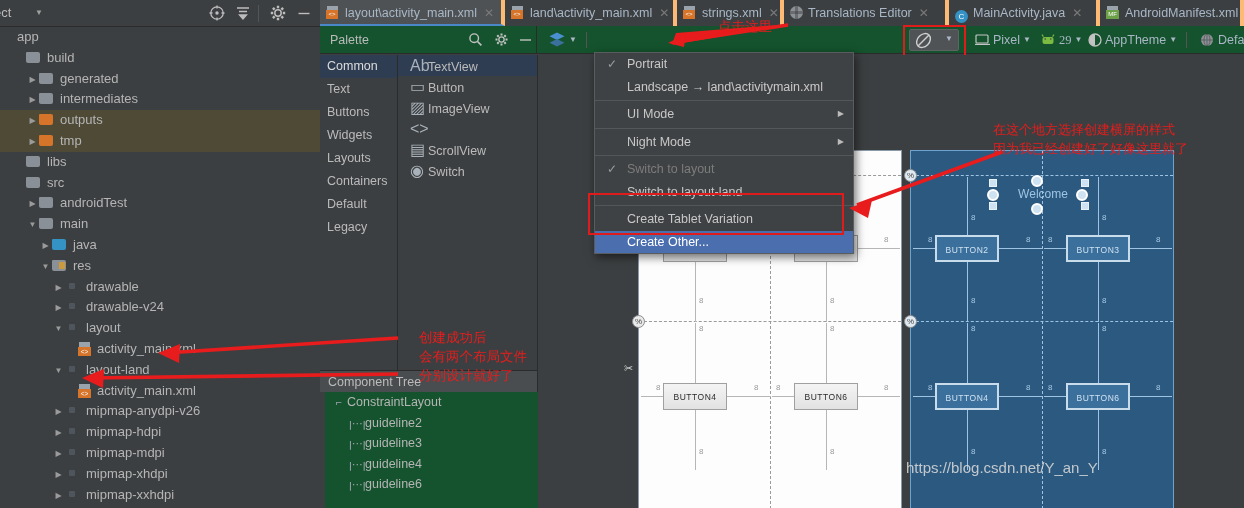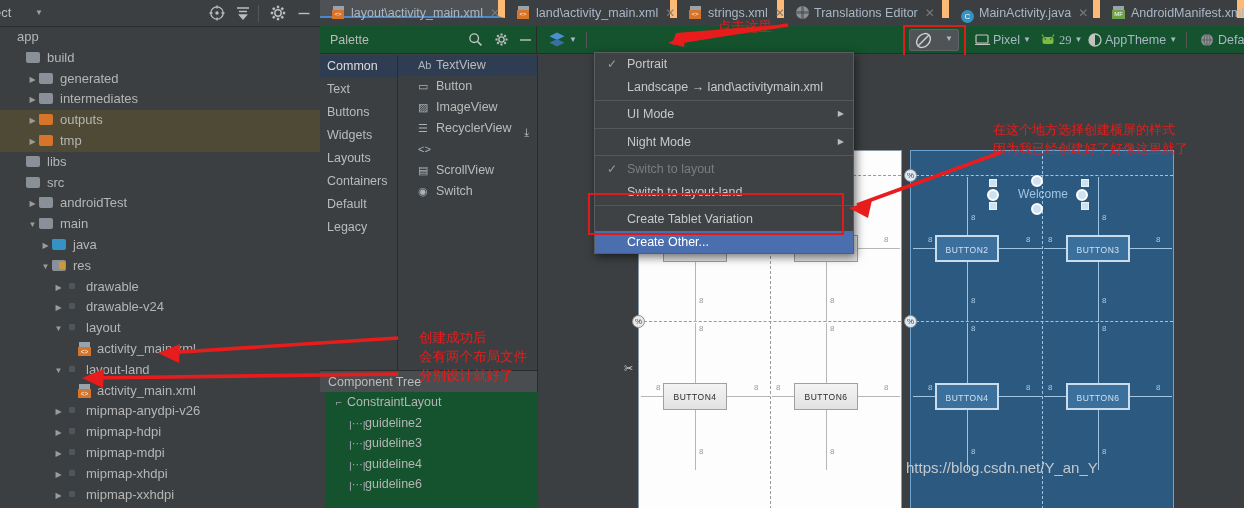--- a/index.html
+++ b/index.html
@@ -51,23 +51,23 @@
     display:inline-block; width:15px; height:14px; vertical-align:-3px; margin-right:4px;
     position:relative;
   }
   .xicon::before{ content:''; position:absolute; left:1px; top:0; width:11px; height:8px; background:#9aa3ab; }
   .xicon::after{ content:'<>'; position:absolute; left:0px; top:5px; width:13px; height:9px;
     background:#d6742a; color:#fff; font-size:6.5px; line-height:9px; text-align:center; }
 
   
   #tabbar{ left:320px; top:0; width:924px; height:26px; background:#3c3f41; }
   .tab{
-    position:absolute; top:0; height:18px; line-height:26px; font-size:12.5px;
-    color:#a9b7c6; padding:0 12px; white-space:nowrap; cursor:pointer;
-    border-right:7px solid #fdba74;
+    position:absolute; top:0; height:26px; line-height:26px; font-size:12.5px;
+    color:#a9b7c6; padding:0 6px; white-space:nowrap; cursor:pointer;
+    border-right:4px solid #fdba74;
   }
   .tab.active{ background:#4e5254; border-bottom:2px solid #4a88c7; }
   .tabico{ display:inline-block; width:14px; height:13px; vertical-align:-2px; margin-right:5px; position:relative; }
   .tabico.xml::before{ content:''; position:absolute; left:1px; top:0; width:11px; height:7px; background:#9aa3ab; }
   .tabico.xml::after{ content:'<>'; position:absolute; left:0; top:4px; width:12px; height:9px;
     background:#d6742a; color:#fff; font-size:6px; line-height:9px; text-align:center; }
   .tabico.mf::before{ content:''; position:absolute; left:1px; top:0; width:11px; height:7px; background:#9aa3ab; }
   .tabico.mf::after{ content:'MF'; position:absolute; left:0; top:4px; width:13px; height:9px;
     background:#6ca14a; color:#fff; font-size:6px; line-height:9px; text-align:center; }
   .tabico.globe{ border-radius:50%; background:#8c9196; width:13px; height:13px; overflow:hidden; }
@@ -103,21 +103,21 @@
   }
 
   
   #palette{ left:320px; top:55px; width:217px; height:330px; background:#3c3f41; }
   #pal-cats{ position:absolute; left:0; top:0; width:78px; height:330px; border-right:1px solid #2b2b2b;}
   .pcat{ height:23px; line-height:23px; padding-left:7px; font-size:12.5px; color:#bbb; cursor:pointer; }
   .pcat.sel{ background:#2f3d52; color:#dcdcdc; }
   #pal-items{ position:absolute; left:78px; top:0; width:139px; height:330px; }
   .pitem{ position:relative; height:21px; line-height:21px; padding-left:12px; font-size:12.5px; color:#bbb; cursor:pointer; white-space:nowrap;}
   .pitem.sel{ background:#2f3d52; }
-  .pi-ico{ display:inline-block; width:18px; font-size:11px; color:#a9b2ba; vertical-align:0px;margin-left:8px;}
+  .pi-ico{ display:inline-block; width:18px; font-size:16px; color:#a9b2ba; vertical-align:0px;}
   .dl{ position:absolute; right:8px; top:4px; color:#c6c6c6; font-size:11px;}
 
   #pal-eye{ position:absolute; left:545px; top:60px; font-size:12px; color:#c3c3c3; cursor:pointer; }
 
   
   #cthdr{ left:320px; top:370px; width:217px; height:22px; background:#4a4d4f; border-top:1px solid #2b2b2b;}
   #ct-title{ position:absolute; left:8px; top:4px; font-size:12.5px; color:#bbb;}
   #cttree{ left:325px; top:392px; width:217px; height:117px; background:#14532d; overflow:hidden;}
   .ctrow{ height:20.5px; line-height:20.5px; font-size:12.5px; color:#b5b5b5; white-space:nowrap; cursor:pointer;}
   .ct-ico{ display:inline-block; width:16px; text-align:center; color:#9aa3ab; font-size:11px;}
@@ -344,21 +344,20 @@
       <div class="pcat"><span>Widgets</span></div>
       <div class="pcat"><span>Layouts</span></div>
       <div class="pcat"><span>Containers</span></div>
       <div class="pcat"><span>Default</span></div>
       <div class="pcat"><span>Legacy</span></div>
     </div>
   <div id="pal-items">
       <div class="pitem sel"><span class="pi-ico">Ab</span><span>TextView</span></div>
       <div class="pitem"><span class="pi-ico">▭</span><span>Button</span></div>
       <div class="pitem"><span class="pi-ico">▨</span><span>ImageView</span></div>
-      <div class="pitem"><span class="pi-ico">☰</span><span>RecyclerView</span><span class="dl">⤓</span></div>
       <div class="pitem"><span class="pi-ico">&lt;&gt;</span><span><fragment></fragment></span></div>
       <div class="pitem"><span class="pi-ico">▤</span><span>ScrollView</span></div>
       <div class="pitem"><span class="pi-ico">◉</span><span>Switch</span></div>
     </div>
 </div>
 <div class="abs" id="pal-eye">
   <svg width="16" height="12" viewBox="0 0 16 12" style="vertical-align:-1px;">
       <path d="M1 6 C3.5 1.8, 12.5 1.8, 15 6 C12.5 10.2, 3.5 10.2, 1 6 Z" fill="none" stroke="#c3c3c3" stroke-width="1.2"></path>
       <circle cx="8" cy="6" r="2.1" fill="#c3c3c3"></circle>
     </svg><span class="caret">▼</span>

